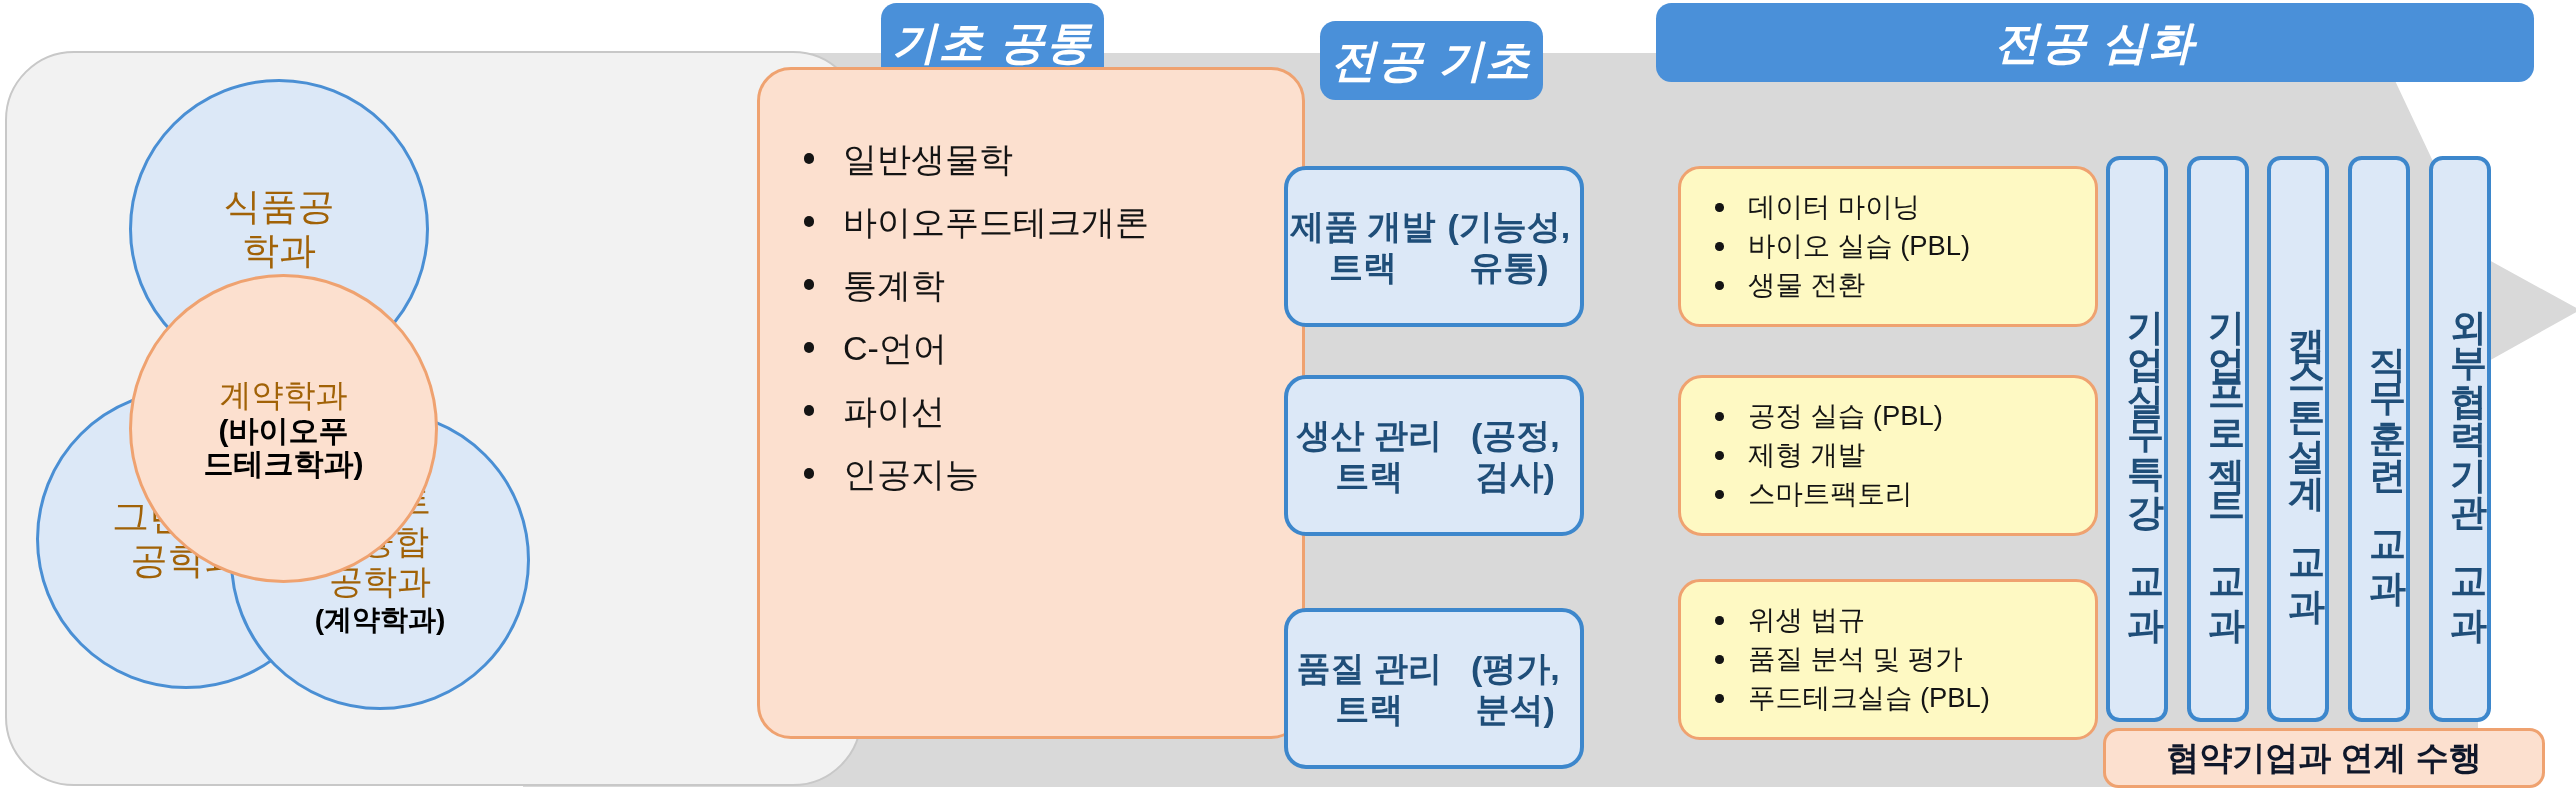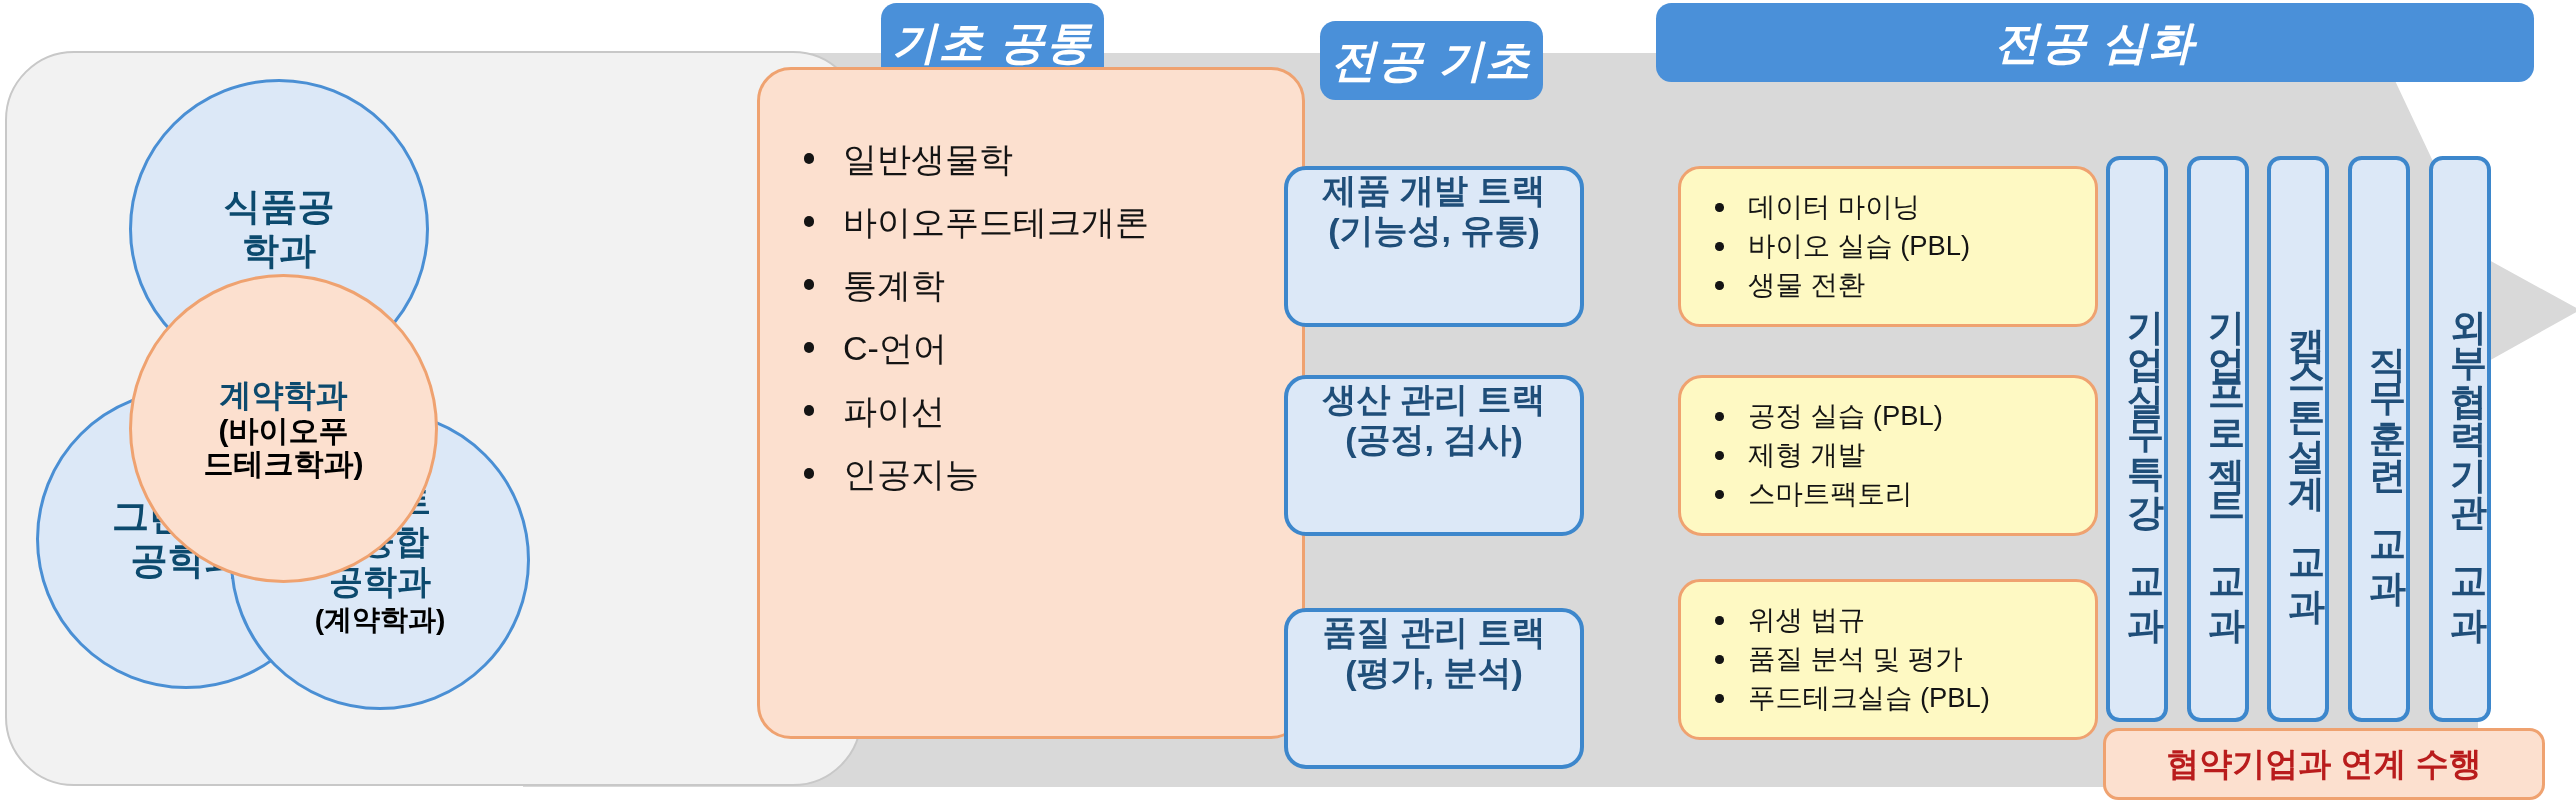--- a/index.html
+++ b/index.html
@@ -28,21 +28,21 @@
     position:absolute;left:5.1px;top:51px;width:857px;height:735px;
     background:#f2f2f2;border:2.6px solid #c8c8c8;border-radius:69px;
     box-sizing:border-box;
   }
 
   
   .venn{position:absolute;border-radius:50%;display:flex;align-items:center;
         justify-content:center;text-align:center;box-sizing:border-box;}
   .venn-blue{background:#dce8f7;border:3.4px solid #4a8fd4;}
   .venn-orange{background:#fce0cf;border:3.4px solid #efa270;}
-  .venn .t1{font-weight:bold;color:#0c4a6e;line-height:1.18;}
+  .venn .t1{font-weight:normal;color:#a16207;line-height:1.18;}
 
   .circ-food{left:129px;top:79px;width:300px;height:300px;font-size:37px;}
   .circ-green{left:36px;top:389px;width:300px;height:300px;font-size:37px;}
   .circ-smart{left:230px;top:410px;width:300px;height:300px;font-size:34px;}
   .circ-center{left:129px;top:274px;width:309px;height:309px;font-size:32px;z-index:3;}
   .circ-center .sub{font-size:30px;font-weight:bold;line-height:1.1;}
   .circ-smart .sub{font-size:28px;font-weight:bold;}
 
   
   .tab{
@@ -67,21 +67,21 @@
   }
   .common-list li::before{
     content:"";position:absolute;left:-39px;top:50%;margin-top:-5.1px;
     width:10.3px;height:10.3px;border-radius:50%;background:#141414;
   }
 
   
   .track{
     position:absolute;left:1284px;width:300px;height:161px;
     background:#dce8f7;border:4.3px solid #3d87cc;border-radius:22px;
-    box-sizing:border-box;display:flex;flex-direction:column;
+    box-sizing:border-box;display:flex;flex-direction:row;
     align-items:center;justify-content:flex-start;text-align:center;
     color:#1f4e79;font-weight:bold;font-size:34px;line-height:1.18;
   }
   .track-1{top:166px;}
   .track-2{top:375px;}
   .track-3{top:579px;margin-top:29px;}
 
   
   .course{
     position:absolute;left:1678px;width:420px;height:161px;
@@ -112,24 +112,24 @@
   }
   .pillar .gap{display:block;height:39px;}
   .p1{left:2106px;}
   .p2{left:2187px;}
   .p3{left:2267px;}
   .p4{left:2348px;}
   .p5{left:2429px;}
 
   
   .banner{
-    position:absolute;left:2103px;top:728px;width:442px;height:72px;
+    position:absolute;left:2103px;top:728px;width:442px;height:60px;
     background:#fce0cf;border:3.4px solid #efa270;border-radius:15.4px;
     box-sizing:border-box;display:flex;align-items:center;justify-content:center;
-    font-size:33px;font-weight:bold;color:#b91c1c;z-index:5;
+    font-size:33px;font-weight:bold;color:#0f172a;z-index:5;
   }
 </style>
 </head>
 <body>
 
 <div id="stage">
 
   <div class="grey-arrow-inner"></div>
 
   <div class="left-panel"></div>

